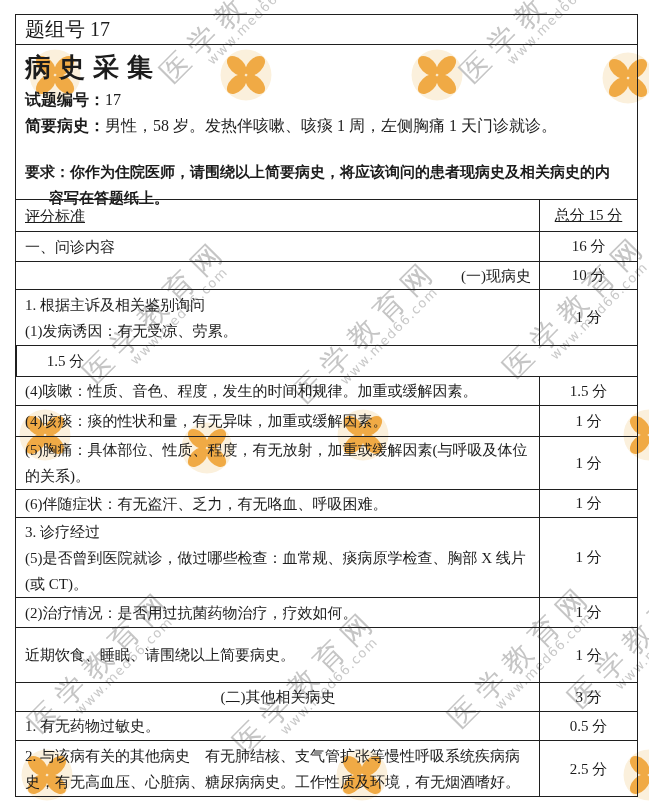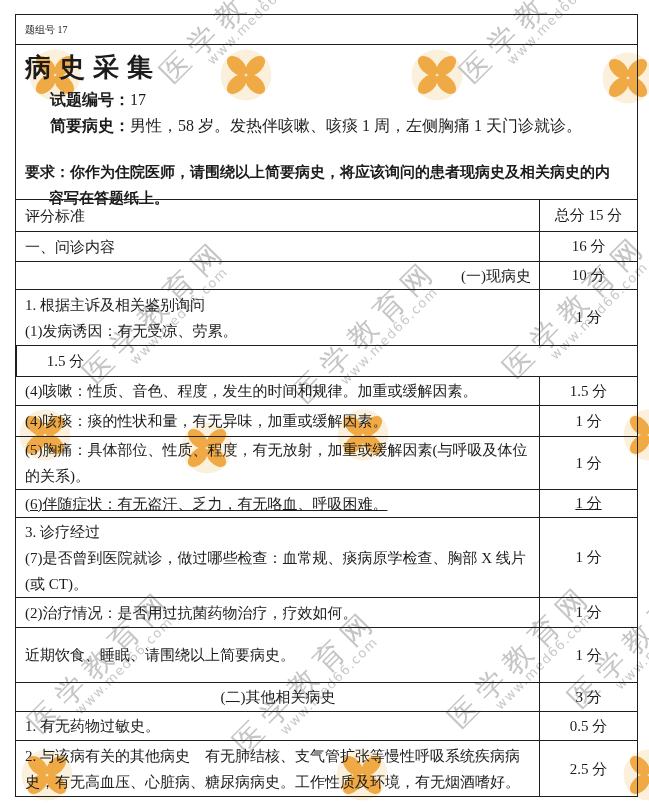--- a/index.html
+++ b/index.html
@@ -21,33 +21,33 @@
   .wm-url{
     font-size:13px;letter-spacing:1.5px;color:#c9c9c9;margin:-1px 0 0 42px;
     font-family:"DejaVu Sans","Liberation Sans",sans-serif;line-height:14px;
   }
   
   .doc{
     position:absolute;left:15px;top:14px;width:623px;height:783px;
     border:1.5px solid #1f1f1f;box-sizing:border-box;z-index:1;background:transparent;
   }
   .group-row{
-    height:29px;line-height:29px;padding-left:9px;font-size:10px;
+    height:29px;line-height:29px;padding-left:9px;font-size:20px;
     border-bottom:1.5px solid #1f1f1f;box-sizing:content-box;
   }
   .head-cell{
     height:155px;border-bottom:1.5px solid #1f1f1f;
     padding:5px 14px 0 9px;box-sizing:border-box;
   }
   .doc-title{
     text-align:left;font-family:"Liberation Sans","DejaVu Sans",sans-serif;
     font-weight:bold;font-size:26px;letter-spacing:8px;line-height:32px;margin:1px 0 4px 0;
   }
   .meta-line{font-size:16px;line-height:26px;}
-  .blabel{font-family:"Liberation Sans","DejaVu Sans",sans-serif;font-weight:bold;margin-left:25px;}
+  .blabel{font-family:"Liberation Sans","DejaVu Sans",sans-serif;font-weight:bold;}
   .req{
     margin-top:20px;font-size:15px;line-height:26px;
     font-family:"Liberation Sans","DejaVu Sans",sans-serif;font-weight:bold;
     padding-left:24px;text-indent:-24px;
   }
   
   .score-table{width:100%;}
   .trow{display:flex;border-bottom:1.5px solid #1f1f1f;box-sizing:border-box;align-items:stretch;}
   .trow:last-child{border-bottom:none;}
   .tleft{
@@ -211,21 +211,21 @@
     </div>
     <div class="meta-line">
       <span class="blabel">简要病史：</span><span>男性，58 岁。发热伴咳嗽、咳痰 1 周，左侧胸痛 1 天门诊就诊。</span>
     </div>
     <div class="req">
       <span>要求：</span><span>你作为住院医师，请围绕以上简要病史，将应该询问的患者现病史及相关病史的内容写在答题纸上。</span>
     </div>
   </div>
 
   <div class="score-table">
-      <div class="trow" style="height: 32px;">
+      <div class="trow" style="height: 32px; text-decoration: underline;">
         <div class="tleft">
           <div class="ln">评分标准</div>
         </div>
         <div class="tscore">总分 15 分</div>
       </div>
       <div class="trow" style="height: 30px;">
         <div class="tleft">
           <div class="ln">一、问诊内容</div>
         </div>
         <div class="tscore">16 分</div>
@@ -257,30 +257,30 @@
           <div class="ln">(4)咳痰：痰的性状和量，有无异味，加重或缓解因素。</div>
         </div>
         <div class="tscore">1 分</div>
       </div>
       <div class="trow" style="height: 53px;">
         <div class="tleft">
           <div class="ln">(5)胸痛：具体部位、性质、程度，有无放射，加重或缓解因素(与呼吸及体位的关系)。</div>
         </div>
         <div class="tscore">1 分</div>
       </div>
-      <div class="trow" style="height: 28px; text-decoration: underline;">
+      <div class="trow" style="height: 28px;">
         <div class="tleft">
           <div class="ln">(6)伴随症状：有无盗汗、乏力，有无咯血、呼吸困难。</div>
         </div>
         <div class="tscore">1 分</div>
       </div>
       <div class="trow" style="height: 80px;">
         <div class="tleft">
           <div class="ln">3. 诊疗经过</div>
-          <div class="ln">(7)是否曾到医院就诊，做过哪些检查：血常规、痰病原学检查、胸部 X 线片(或 CT)。</div>
+          <div class="ln">(5)是否曾到医院就诊，做过哪些检查：血常规、痰病原学检查、胸部 X 线片(或 CT)。</div>
         </div>
         <div class="tscore">1 分</div>
       </div>
       <div class="trow" style="height: 30px;">
         <div class="tleft">
           <div class="ln">(2)治疗情况：是否用过抗菌药物治疗，疗效如何。</div>
         </div>
         <div class="tscore">1 分</div>
       </div>
       <div class="trow" style="height: 55px;">

